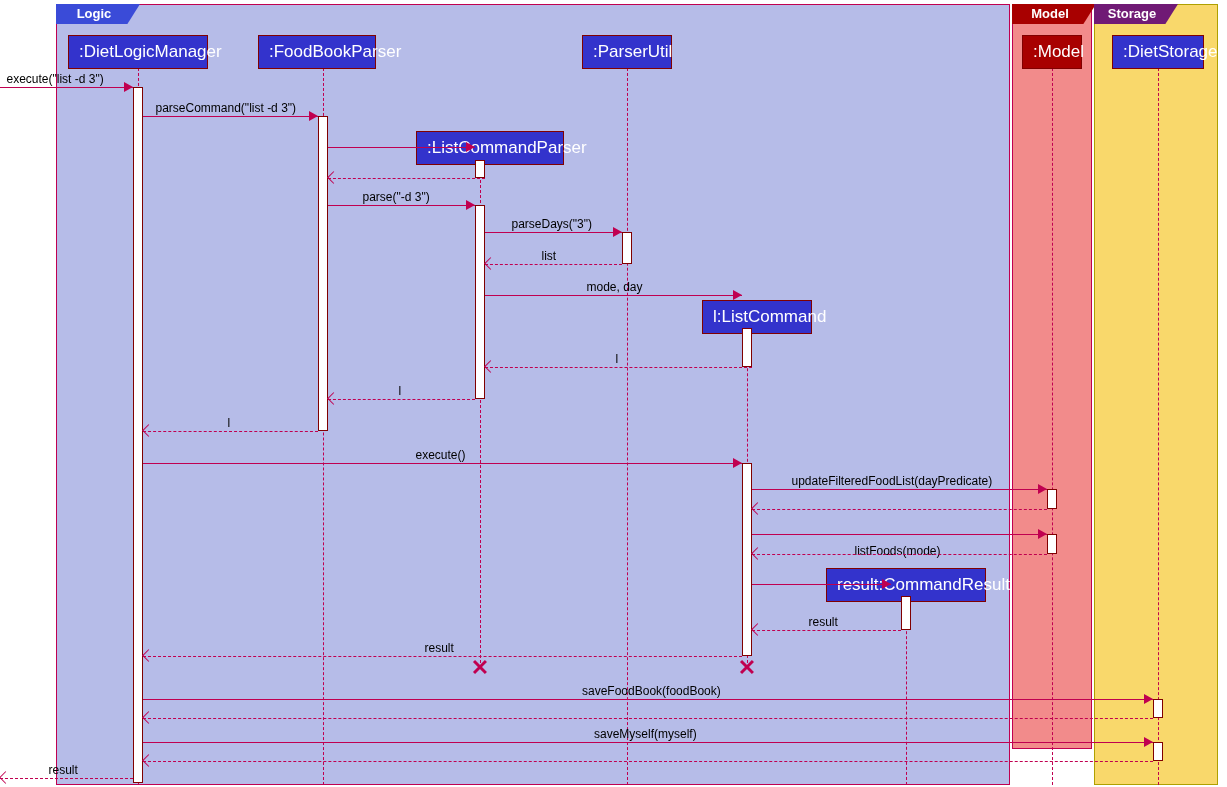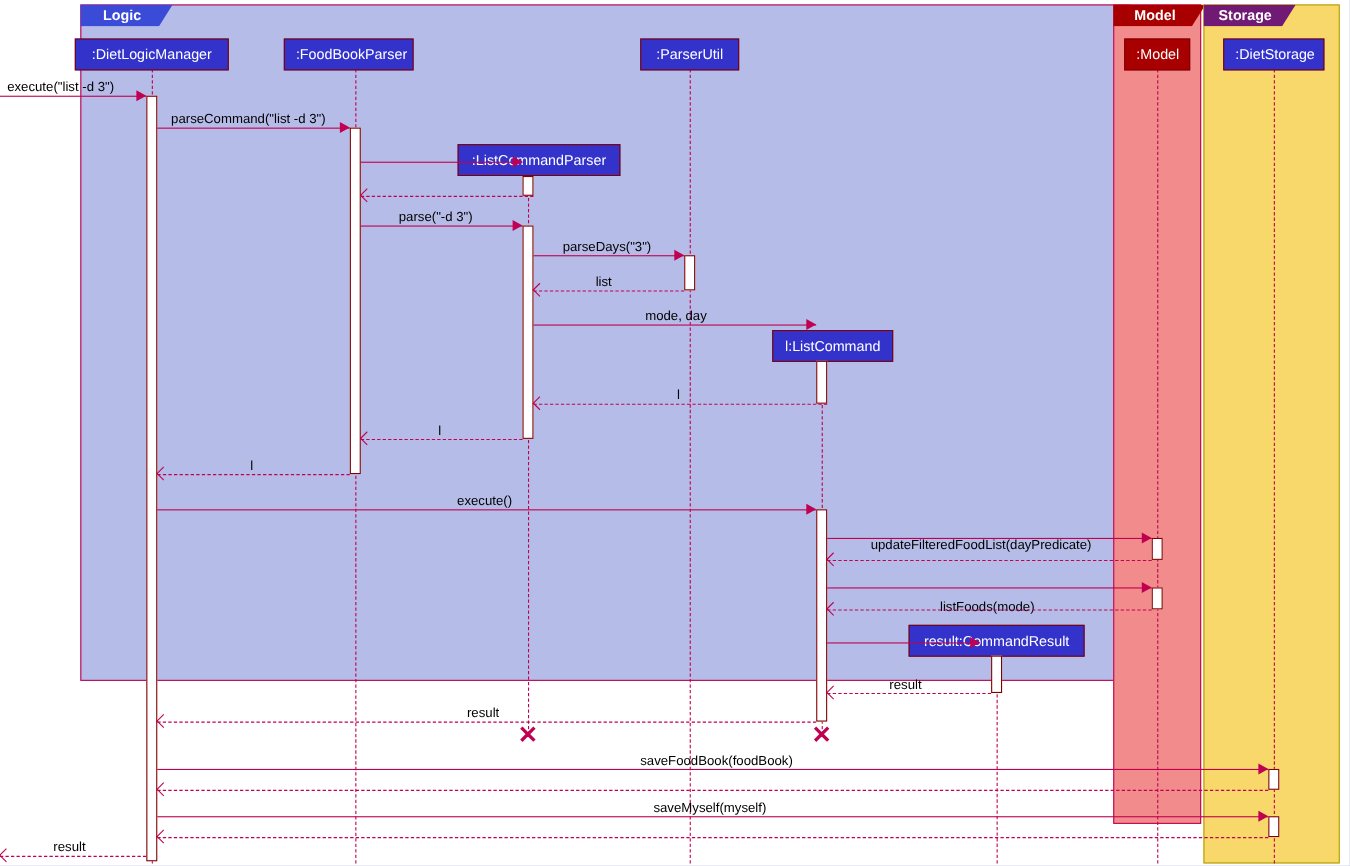--- a/index.html
+++ b/index.html
@@ -29,21 +29,21 @@
     padding: 0 16px 0 8px;
     font-size: 13px;
     clip-path: polygon(0 0, 100% 0, 85% 100%, 0 100%);
   }
   .participant {
     position: absolute;
     border: 1.5px solid #800000;
     background: #3333cc;
     color: #fff;
     padding: 6px 10px;
-    font-size: 13px;
+    font-size: 17px;
     text-align: center;
     box-sizing: border-box;
   }
   .participant.red { background: #a80000; }
   .lifeline {
     position: absolute;
     border-left: 1.5px dashed #c00050;
     width: 0;
   }
   .activation {
@@ -87,21 +87,21 @@
     font-size: 22px;
     line-height: 22px;
     text-align: center;
     font-weight: bold;
   }
 </style>
 </head>
 <body>
 
 <div id="root">
-    <div class="frame" style="left:73px;top:4px;width:954px;height:615px;background:#b6bce8;border-color:#c00050">
+    <div class="frame" style="left:56px;top:4px;width:954px;height:781px;background:#b6bce8;border-color:#c00050">
       <div class="frame-label" style="background:#3a4bd8">Logic</div>
     </div>
     <div class="frame" style="left:1012px;top:4px;width:80px;height:745px;background:#f28b8b;border-color:#c00050">
       <div class="frame-label" style="background:#a80000">Model</div>
     </div>
     <div class="frame" style="left:1094px;top:4px;width:124px;height:781px;background:#f9d86b;border-color:#b0a000">
       <div class="frame-label" style="background:#701a75">Storage</div>
     </div>
     <div class="lifeline" style="left:138px;top:63px;height:722px"></div>
     <div class="lifeline" style="left:323px;top:63px;height:722px"></div>
@@ -160,21 +160,21 @@
     <div class="arrow-open-l" style="left:329px;top:394px"></div>
     <div class="msg-text" style="left:398.5px;top:384px">l</div>
     <div class="msg-line dashed" style="left:143px;top:431px;width:175px"></div>
     <div class="arrow-open-l" style="left:144px;top:426px"></div>
     <div class="msg-text" style="left:227.5px;top:416px">l</div>
     <div class="msg-line" style="left:143px;top:463px;width:599px"></div>
     <div class="arrow-r" style="left:733px;top:458px"></div>
     <div class="msg-text" style="left:415.5px;top:448px">execute()</div>
     <div class="msg-line" style="left:752px;top:489px;width:295px"></div>
     <div class="arrow-r" style="left:1038px;top:484px"></div>
-    <div class="msg-text" style="left:791.5px;top:488px">updateFilteredFoodList(dayPredicate)</div>
+    <div class="msg-text" style="left:791.5px;top:474px">updateFilteredFoodList(dayPredicate)</div>
     <div class="msg-line dashed" style="left:752px;top:509px;width:295px"></div>
     <div class="arrow-open-l" style="left:753px;top:504px"></div>
     <div class="msg-line" style="left:752px;top:534px;width:295px"></div>
     <div class="arrow-r" style="left:1038px;top:529px"></div>
     <div class="msg-text" style="left:854.5px;top:544px">listFoods(mode)</div>
     <div class="msg-line dashed" style="left:752px;top:554px;width:295px"></div>
     <div class="arrow-open-l" style="left:753px;top:549px"></div>
     <div class="msg-line" style="left:752px;top:584px;width:139px"></div>
     <div class="arrow-r" style="left:882px;top:579px"></div>
     <div class="msg-line dashed" style="left:752px;top:630px;width:149px"></div>

